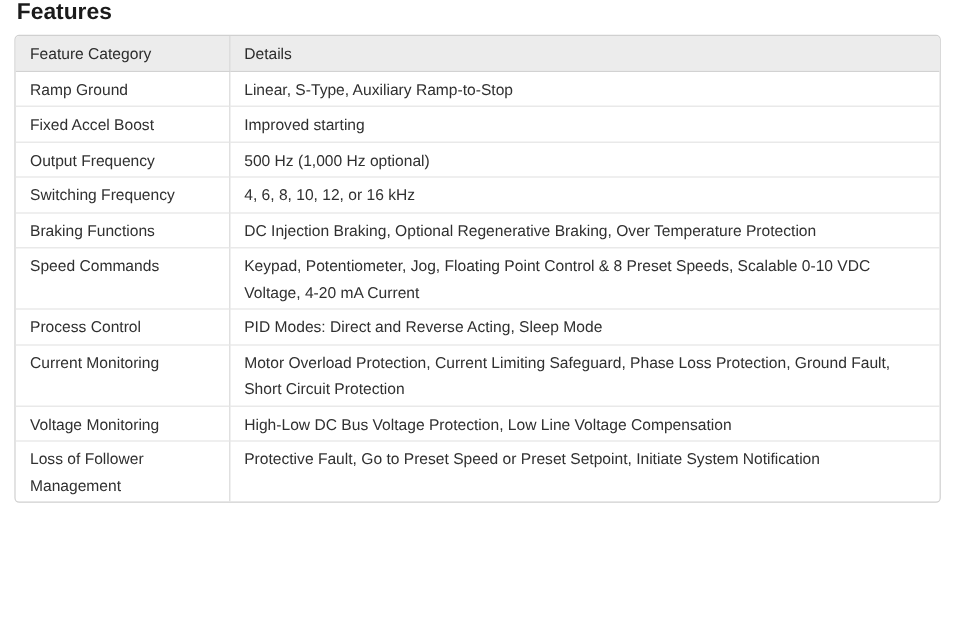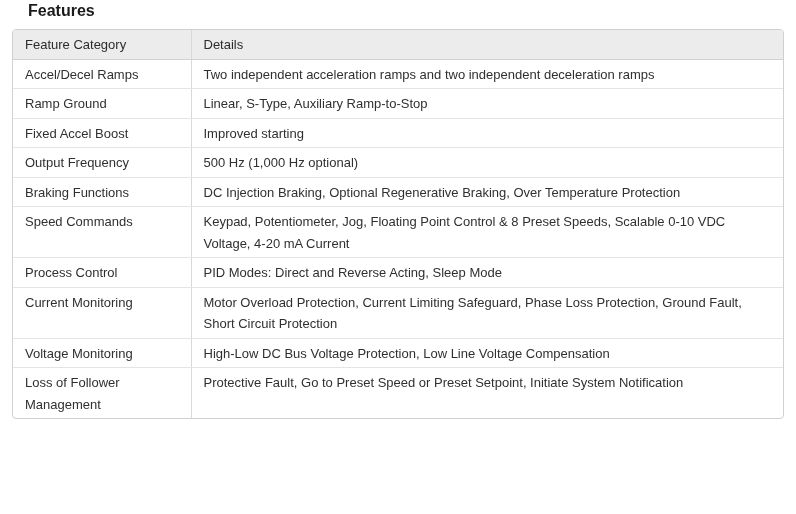--- a/index.html
+++ b/index.html
@@ -8,22 +8,22 @@
     width: 796px; height: 514px;
     overflow: hidden;
     background: #ffffff;
     font-family: "Liberation Sans", "DejaVu Sans", sans-serif;
   }
   .page {
     padding: 1px 12px 0 12px;
     width: 796px;
   }
   .page-title {
-    margin: 0 0 9px 16px;
-    font-size: 16px;
+    margin: 0 0 9px 2px;
+    font-size: 19px;
     font-weight: 700;
     color: #1b1b1b;
     line-height: 19px;
   }
   .table-wrap {
     width: 772px;
     border: 1px solid #d0d0d0;
     border-radius: 4px;
     overflow: hidden;
     background: #fff;
@@ -63,34 +63,34 @@
   <div class="table-wrap">
     <table class="features">
       <thead>
         <tr>
           <th class="col-category">Feature Category</th>
           <th>Details</th>
         </tr>
       </thead>
       <tbody>
         <tr>
-          <td class="col-category">Accel/Decel Ramps</td>
-          <td>Two independent acceleration ramps and two independent deceleration ramps</td>
-        </tr>
-        <tr>
           <td class="col-category">Ramp Ground</td>
           <td>Linear, S-Type, Auxiliary Ramp-to-Stop</td>
         </tr>
         <tr>
           <td class="col-category">Fixed Accel Boost</td>
           <td>Improved starting</td>
         </tr>
         <tr>
           <td class="col-category">Output Frequency</td>
           <td>500 Hz (1,000 Hz optional)</td>
+        </tr>
+        <tr>
+          <td class="col-category">Switching Frequency</td>
+          <td>4, 6, 8, 10, 12, or 16 kHz</td>
         </tr>
         <tr>
           <td class="col-category">Braking Functions</td>
           <td>DC Injection Braking, Optional Regenerative Braking, Over Temperature Protection</td>
         </tr>
         <tr>
           <td class="col-category">Speed Commands</td>
           <td>Keypad, Potentiometer, Jog, Floating Point Control &amp; 8 Preset Speeds, Scalable 0-10 VDC Voltage, 4-20 mA Current</td>
         </tr>
         <tr>

